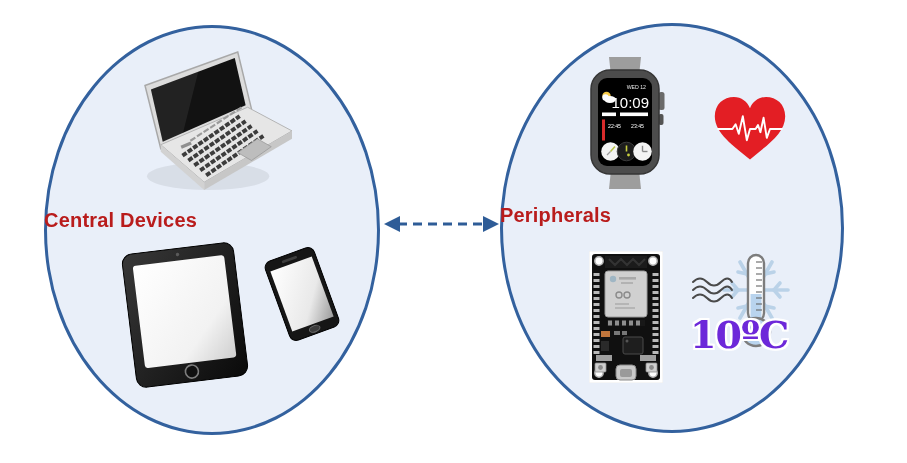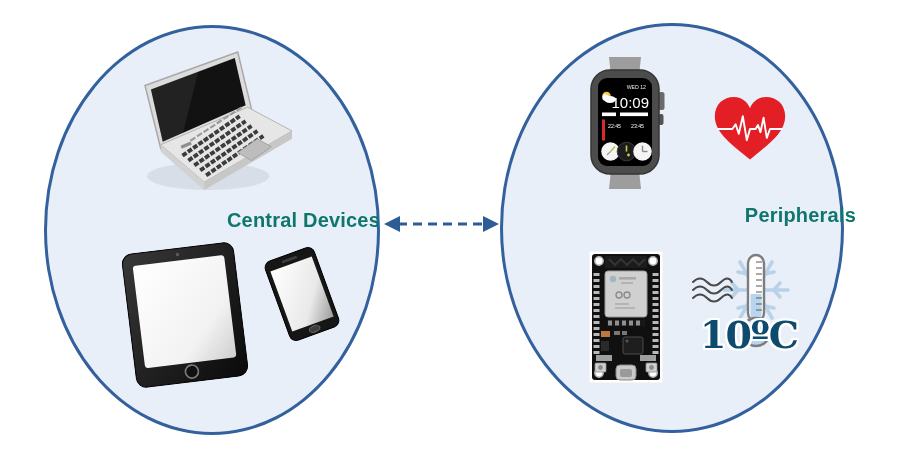--- a/index.html
+++ b/index.html
@@ -8,38 +8,38 @@
     font-family:"Liberation Sans","DejaVu Sans",sans-serif;
   }
   .abs{position:absolute;}
   .ellipse{
     position:absolute;border-radius:50%;
     background:#e9eff9;border:3px solid #33619e;box-sizing:border-box;
   }
   #ellipse-central{left:44px;top:25px;width:336px;height:410px;}
   #ellipse-peripheral{left:500px;top:23px;width:344px;height:410px;}
   .group-label{
-    position:absolute;text-align:right;font-size:20px;font-weight:700;color:#0f766e;
+    position:absolute;text-align:left;font-size:20px;font-weight:700;color:#b91c1c;
     letter-spacing:0.2px;
   }
   #label-central{left:44px;top:209px;width:336px;}
   #label-peripheral{left:500px;top:204px;width:356px;}
   #laptop{left:139px;top:50px;}
   #tablet{left:128px;top:247px;transform:rotate(-7deg);}
   #phone{left:275px;top:251px;transform:rotate(-20deg);}
   #connector{left:383px;top:209px;}
   #smartwatch{left:582px;top:56px;}
   #heart{left:710px;top:92px;}
   #esp32{left:589px;top:251px;}
   #thermo-group{left:690px;top:250px;width:118px;height:116px;}
   #thermo-svg{position:absolute;left:0;top:0;}
   #temp-label{
-    position:absolute;left:0;top:66px;width:118px;text-align:center;
+    position:absolute;left:0;top:66px;width:118px;
     font-family:"DejaVu Serif","Liberation Serif",serif;font-weight:bold;
-    font-size:38px;line-height:1;color:#0c4a6e;letter-spacing:-1px;
+    font-size:38px;line-height:1;color:#6d28d9;letter-spacing:-1px;
     text-shadow:-2px -2px 0 #fff,2px -2px 0 #fff,-2px 2px 0 #fff,2px 2px 0 #fff,
                 -2px 0 0 #fff,2px 0 0 #fff,0 -2px 0 #fff,0 2px 0 #fff;
   }
   svg{display:block;}
   .wface-txt{font-family:"Liberation Sans",sans-serif;}
 </style>
 </head>
 <body>
 
 <div id="canvas">

